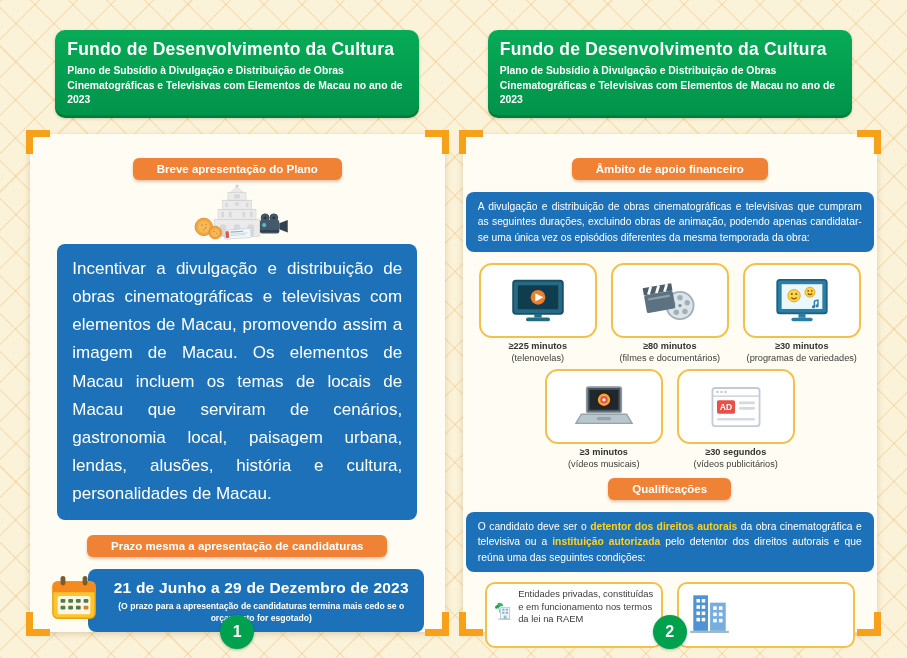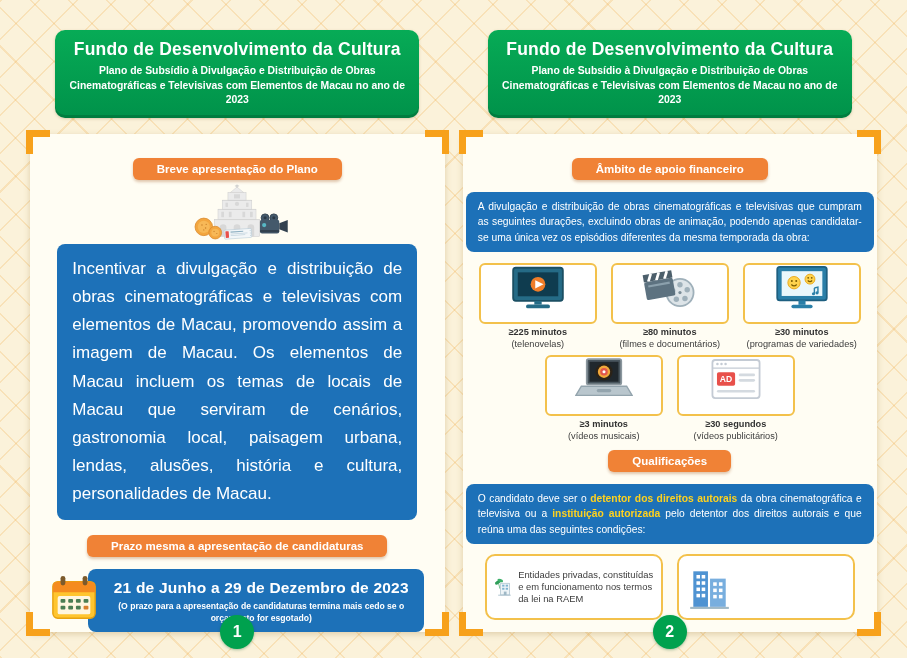--- a/index.html
+++ b/index.html
@@ -17,21 +17,21 @@
     display:flex; gap:18px;
     padding:30px 30px 0;
   }
   .panel { flex:1; display:flex; flex-direction:column; align-items:center; }
 
   .header {
     width:364px;
     background:linear-gradient(180deg,#07ab56,#00924a);
     border-radius:10px;
     padding:9px 12px 10px;
-    text-align:center; color:#fff;
+    color:#fff;
     box-shadow: inset 0 -3px 0 rgba(0,0,0,0.15), 0 1px 3px rgba(120,90,30,.25);
   }
   .header-title { font-size:17.5px; font-weight:bold; letter-spacing:.2px; }
   .header-subtitle { font-size:10.4px; font-weight:bold; margin-top:4px; line-height:1.4; }
 
   .card {
     margin-top:16px;
     width:100%; height:498px;
     background:#fffdf3;
     border-radius:3px;
@@ -80,32 +80,32 @@
   .scope-badge { margin-top:24px; }
   .scope-box, .qual-box {
     width:408px; margin-top:12px; padding:7px 12px;
     font-size:10.3px; line-height:1.5; text-align:justify;
   }
   .hl { color:#ffd21e; font-weight:bold; }
   .dur-row { display:flex; gap:14px; margin-top:11px; justify-content:center; }
   .dur-row.second { margin-top:5px; }
   .dur { display:flex; flex-direction:column; align-items:center; width:118px; }
   .dur-card {
-    width:118px; height:61px; background:#fff;
-    border:2px solid #f3c14b; border-radius:6px;
-    display:flex; justify-content:center;
+    width:118px; height:75px; background:#fff;
+    border:2px solid #f3c14b; border-radius:13px;
+    display:flex; align-items:center; justify-content:center;
   }
   .dur-caption { margin-top:3px; font-size:9.2px; color:#3c3c3c; text-align:center; line-height:1.25; }
   .dur-value { font-weight:bold; color:#333; }
   .qual-badge { margin-top:8px; }
   .cond-row { display:flex; gap:14px; margin-top:10px; }
   .cond-card {
     width:178px; height:66px; background:#fff;
     border:2px solid #f3c14b; border-radius:10px;
-    display:flex; align-items:center; padding:4px 7px; gap:6px;
+    display:flex; padding:4px 7px; gap:6px;
   }
   .cond-text { font-size:9.4px; color:#3c3c3c; line-height:1.3; }
 </style>
 </head>
 <body>
 
 <div class="page">
 
   <div class="panel">
     <div class="header">

